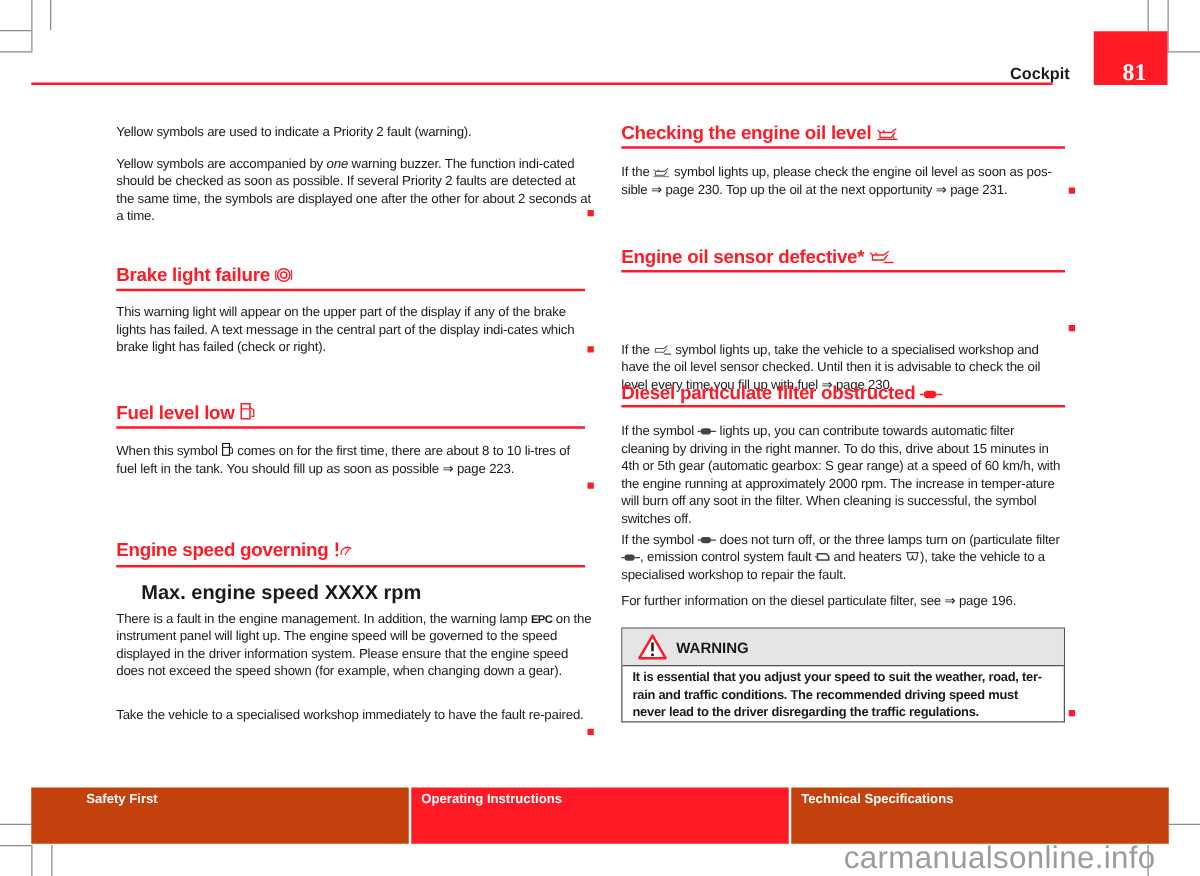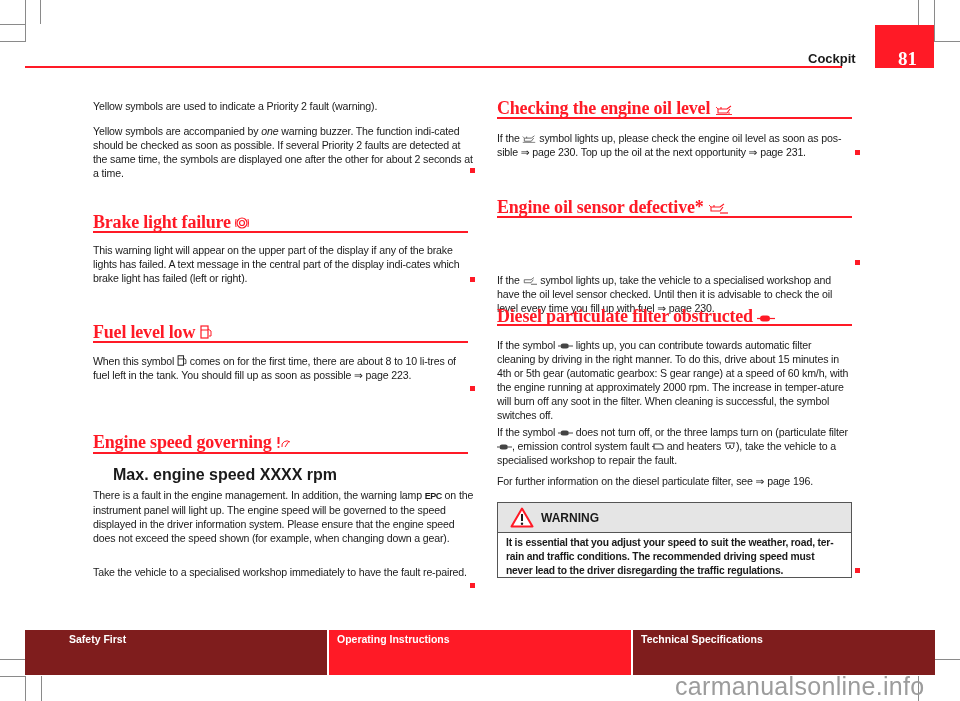--- a/index.html
+++ b/index.html
@@ -9,38 +9,38 @@
   .crop { position: absolute; border-color: #8a8a8a; border-style: solid; border-width: 0; }
 
   .header-rule { position: absolute; left: 25px; top: 66px; width: 817px; height: 2px; background: #ff1a26; }
   .header-title { position: absolute; left: 808px; top: 51px; font-family: "Liberation Sans", sans-serif; font-weight: bold; font-size: 13px; color: #1a1a1a; }
   .page-num-box { position: absolute; left: 875px; top: 25px; width: 59px; height: 43px; background: #ff1a26; }
   .page-num { position: absolute; left: 882px; top: 48px; font-family: Liberation Serif, serif; font-weight: bold; font-size: 19px; color: #ffffff; margin-left: 16px; }
 
   p.body { position: absolute; font-family: "Liberation Sans", sans-serif; font-size: 10.6px; line-height: 14.1px; color: #1a1a1a; letter-spacing: -0.15px; }
   p.body i { font-style: italic; }
 
-  h2.sec { position: absolute; font-family: Liberation Serif, serif; font-weight: bold; font-size: 18px; color: #ff1a26; letter-spacing: -0.2px; }
+  h2.sec { position: absolute; font-family: Liberation Sans, sans-serif; font-weight: bold; font-size: 15px; color: #ff1a26; letter-spacing: -0.2px; }
   .sec-rule { position: absolute; height: 1.5px; background: #ff1a26; }
 
   .end-mark { position: absolute; width: 5px; height: 5px; background: #ff1a26; }
 
   .ico { display: inline-block; vertical-align: -1px; }
   .ico svg { display: block; }
 
   .sub { position: absolute; font-family: "Liberation Sans", sans-serif; font-weight: bold; font-size: 16px; color: #1a1a1a; }
 
   .warn-box { position: absolute; left: 497px; top: 502px; width: 355px; height: 76px; border: 1px solid #555; }
   .warn-head { height: 30px; background: #e5e5e5; border-bottom: 1px solid #555; position: relative; }
   .warn-title { position: absolute; left: 43px; top: 8px; font-family: "Liberation Sans", sans-serif; font-weight: bold; font-size: 12px; color: #1a1a1a; }
   .warn-icon { position: absolute; left: 12px; top: 4px; }
   .warn-text { padding: 3px 8px 0 8px; font-family: "Liberation Sans", sans-serif; font-weight: bold; font-size: 10.3px; line-height: 14px; color: #1a1a1a; letter-spacing: -0.2px; }
 
   .tabs { position: absolute; left: 25px; top: 630px; width: 910px; height: 45px; display: flex; gap: 2px; }
-  .tab { flex: 1; height: 45px; background: #7f1d1d; position: relative; }
+  .tab { flex: 1; height: 45px; background: #c2410c; position: relative; }
   .tab.active { background: #ff1a26; }
   .tab-label { position: absolute; left: 44px; top: 3px; font-family: "Liberation Sans", sans-serif; font-weight: bold; font-size: 10.5px; color: #ffffff; }
   .tab:nth-child(2) .tab-label, .tab:nth-child(3) .tab-label, .tab:nth-child(4) .tab-label { left: 8px; }
 
   .watermark { position: absolute; left: 675px; top: 672px; font-family: "Liberation Sans", sans-serif; font-size: 25px; color: #9c9c9c; letter-spacing: 0.3px; }
 </style>
 </head>
 <body>
 
 <div class="crop" style="left:25px;top:0;width:16px;height:24px;border-right-width:1px;"></div>
@@ -70,21 +70,21 @@
 
 <h2 class="sec" style="left:93px;top:212px;">
   <span>Brake light failure</span>
   <span class="ico"><svg width="14" height="12" viewBox="0 0 14 12">
         <circle cx="7" cy="6" r="5" fill="none" stroke="#ff1a26" stroke-width="1.2"></circle>
         <circle cx="7" cy="6" r="2.5" fill="none" stroke="#ff1a26" stroke-width="1.2"></circle>
         <path d="M1 2 Q0 6 1 10 M13 2 Q14 6 13 10" fill="none" stroke="#ff1a26" stroke-width="1"></path>
       </svg></span>
 </h2>
 <div class="sec-rule" style="left:93px;top:231px;width:375px;"></div>
-<p class="body" style="left:93px;top:243px;width:382px;">This warning light will appear on the upper part of the display if any of the brake lights has failed. A text message in the central part of the display indi-cates which brake light has failed (left or right).</p>
+<p class="body" style="left:93px;top:243px;width:382px;">This warning light will appear on the upper part of the display if any of the brake lights has failed. A text message in the central part of the display indi-cates which brake light has failed (check or right).</p>
 <div class="end-mark" style="left:470px;top:277px;"></div>
 
 <h2 class="sec" style="left:93px;top:322px;">
   <span>Fuel level low</span>
   <span class="ico"><svg width="12" height="14" viewBox="0 0 12 14">
         <rect x="1" y="1" width="7" height="12" fill="none" stroke="#ff1a26" stroke-width="1.2"></rect>
         <line x1="1" y1="5" x2="8" y2="5" stroke="#ff1a26" stroke-width="1"></line>
         <path d="M8 4 L11 6 L11 11 L9 11" fill="none" stroke="#ff1a26" stroke-width="1"></path>
       </svg></span>
 </h2>

